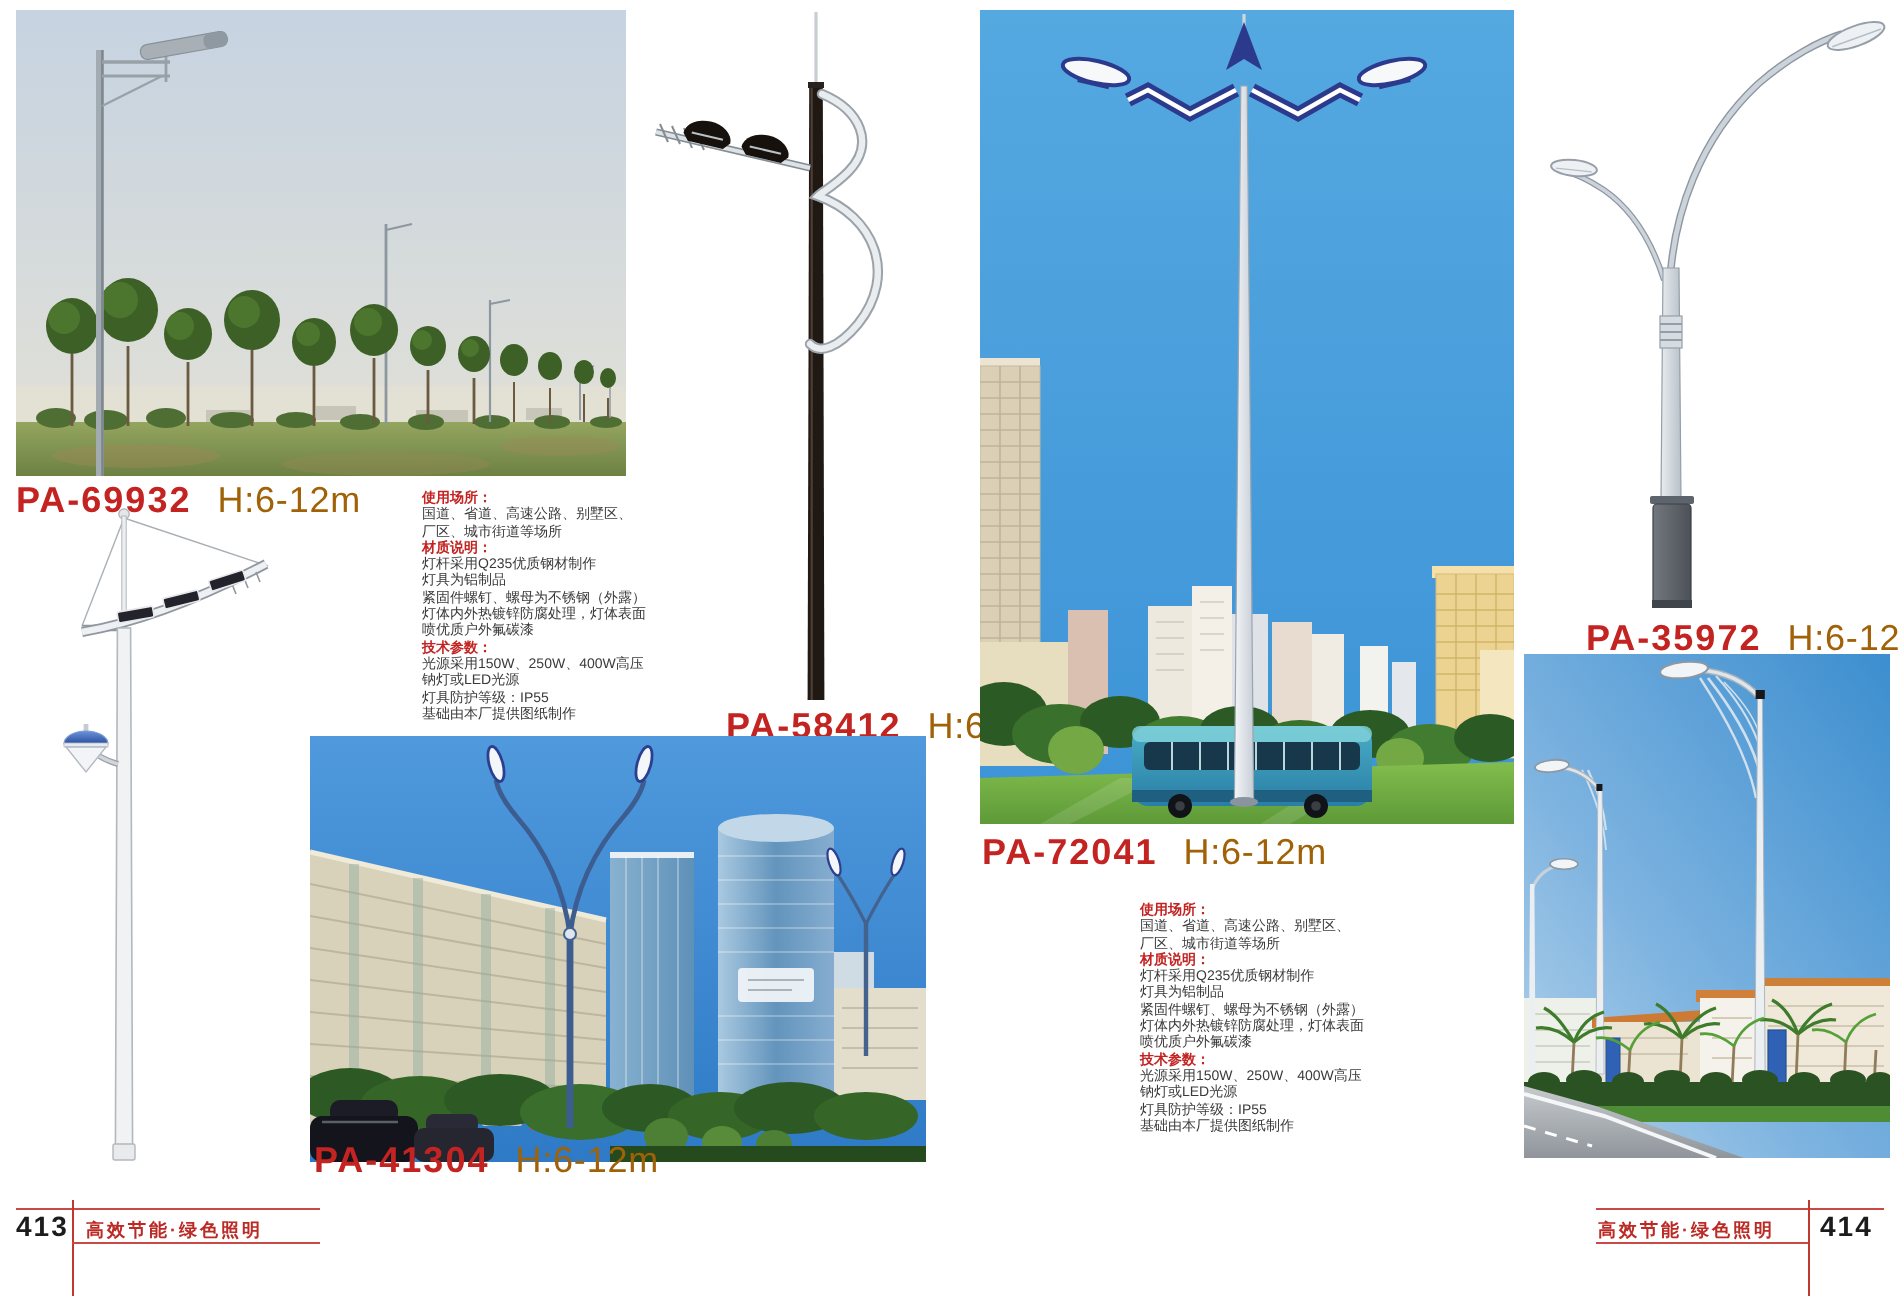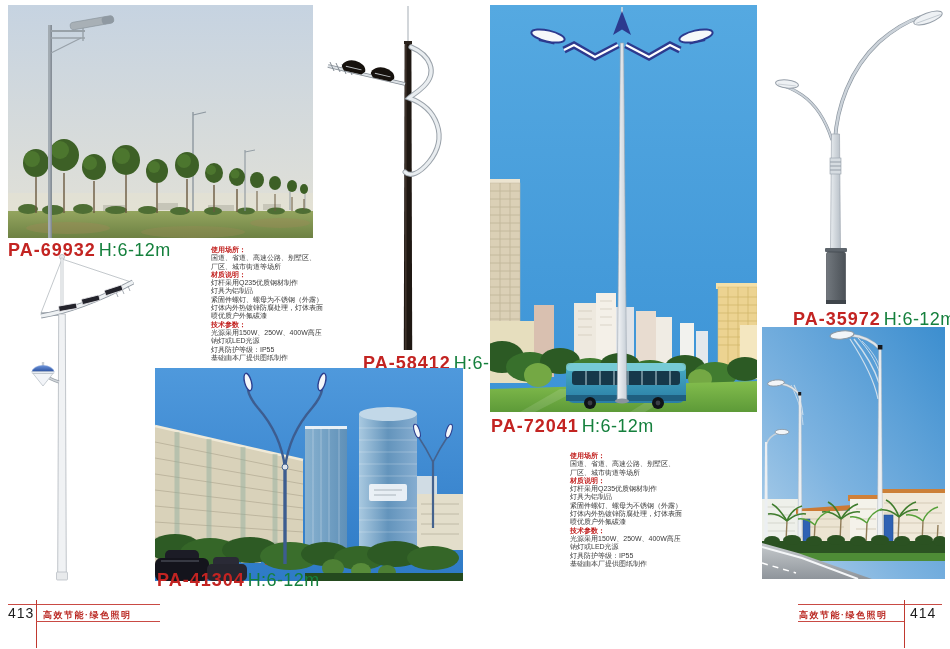--- a/index.html
+++ b/index.html
@@ -5,33 +5,33 @@
   html,body{margin:0;padding:0;background:#ffffff;}
   .canvas{position:relative;width:950px;height:649px;background:#fff;overflow:hidden;
           font-family:"Liberation Sans","DejaVu Sans",sans-serif;}
   section.pg{position:absolute;inset:0;}
   figure{margin:0;position:absolute;padding:0;}
   figure svg{display:block;}
 
   
   .plabel{position:absolute;white-space:nowrap;font-size:18px;line-height:18px;}
   .pid{color:#c32422;font-weight:bold;letter-spacing:1px;}
-  .ph{color:#15803d;margin-left:3px;letter-spacing:.4px;}
+  .ph{color:#a16207;margin-left:13px;letter-spacing:.4px;}
 
   
   .spec{position:absolute;width:142px;font-size:7px;line-height:8.3px;color:#3a3a3a;}
   .spec div{white-space:nowrap;}
   .spec .h{color:#c32422;font-weight:bold;}
 
   
   .footer{position:absolute;width:152px;height:50px;}
   .f-topline{position:absolute;left:0;right:0;top:6px;height:1px;background:#c94a44;}
   .f-vline{position:absolute;top:2px;bottom:0;width:1px;background:#c0392f;}
   .f-underline{position:absolute;top:23px;height:1px;background:#c94a44;}
-  .pagenum{position:absolute;top:7px;font-size:14px;font-weight:normal;color:#1c1c1c;letter-spacing:1px;}
+  .pagenum{position:absolute;top:7px;font-size:14px;font-weight:bold;color:#1c1c1c;letter-spacing:1px;}
   .slogan{position:absolute;top:11px;font-size:9px;font-weight:bold;color:#bb2a24;letter-spacing:1.5px;white-space:nowrap;}
 </style>
 </head>
 <body>
 
 <div class="canvas">
 
   <section class="pg">
 
     <figure style="left:8px;top:5px;width:305px;height:233px;">

